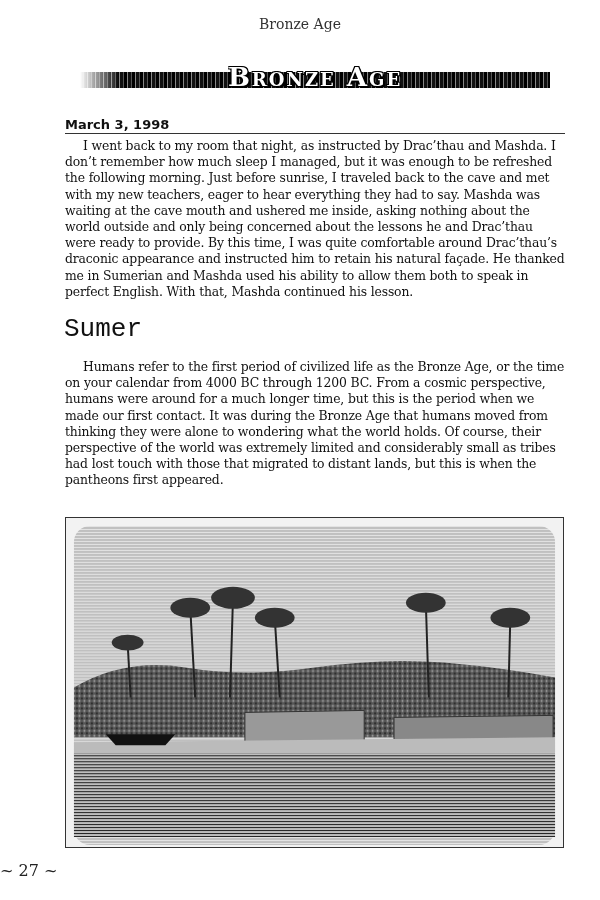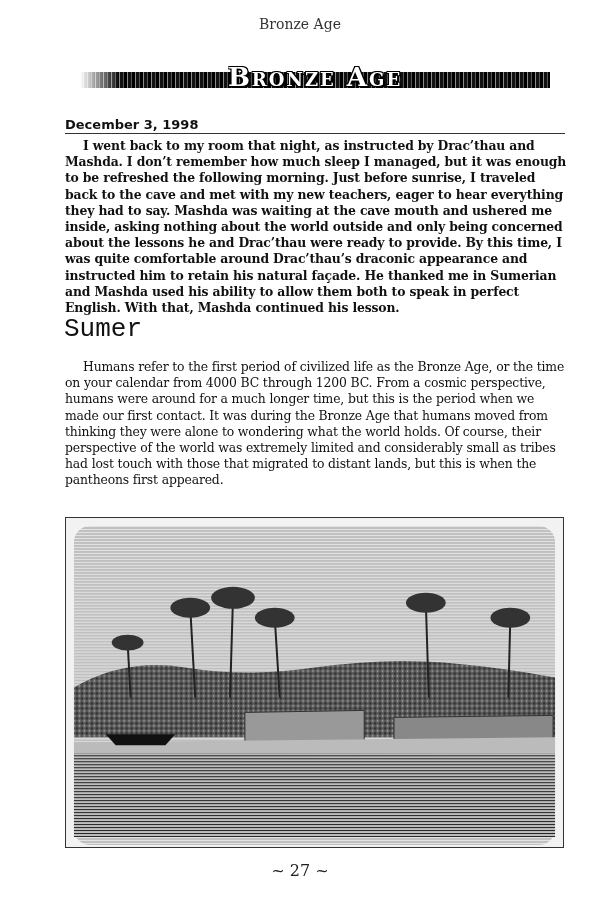--- a/index.html
+++ b/index.html
@@ -8,38 +8,38 @@
   .banner { position: absolute; top: 62px; left: 80px; width: 470px; height: 32px; }
   .banner .bar { position: absolute; left: 0; top: 10px; width: 470px; height: 16px;
     background: repeating-linear-gradient(90deg, #111 0 3px, #555 3px 4px, #000 4px 7px, #888 7px 8px); }
   .banner .bar::before { content: ""; position: absolute; left: 0; top: 0; width: 40px; height: 16px;
     background: linear-gradient(90deg, #fff, rgba(255,255,255,0)); }
   .banner .title { position: absolute; left: 130px; top: 0; width: 210px; text-align: center;
     font-family: "DejaVu Serif", serif; font-weight: bold; font-size: 26px; letter-spacing: 2px; color: #fff;
     text-shadow: -1px -1px 0 #000, 1px -1px 0 #000, -1px 1px 0 #000, 1px 1px 0 #000, 2px 2px 0 #000; font-variant: small-caps; }
   .date-heading { position: absolute; top: 117px; left: 65px; width: 500px; font-family: "DejaVu Sans", sans-serif; font-weight: bold; font-size: 13px; border-bottom: 1.5px solid #333; padding-bottom: 1px; }
   .para { position: absolute; left: 65px; width: 502px; font-size: 12.4px; line-height: 16.2px; text-indent: 18px; letter-spacing: -0.15px; }
-  .para1 { top: 138px; font-weight: bold; }
+  .para1 { top: 138px; }
   .section-heading { position: absolute; top: 314px; left: 64px; font-size: 26px; font-weight: normal; margin: 0; font-family: Liberation Mono, monospace; }
   .para2 { top: 359px; }
   .figure { position: absolute; top: 517px; left: 65px; width: 499px; height: 331px; border: 1.5px solid #333; box-sizing: border-box; background: #eee; overflow: hidden; }
   .figure svg { display: block; width: 100%; height: 100%; }
-  .page-number { position: absolute; top: 861px; left: 0; width: 600px; text-align: center; font-size: 16px; color: #222; }
+  .page-number { position: absolute; top: 861px; left: 0; width: 600px; font-size: 16px; color: #222; }
 </style>
 </head>
 <body>
 
 <div class="running-head">Bronze Age</div>
 
 <div class="banner">
   <div class="bar"></div>
   <div class="title">Bronze Age</div>
 </div>
 
-<div class="date-heading">December 3, 1998</div>
+<div class="date-heading">March 3, 1998</div>
 
 <div class="para para1">I went back to my room that night, as instructed by Drac’thau and Mashda. I don’t remember how much sleep I managed, but it was enough to be refreshed the following morning. Just before sunrise, I traveled back to the cave and met with my new teachers, eager to hear everything they had to say. Mashda was waiting at the cave mouth and ushered me inside, asking nothing about the world outside and only being concerned about the lessons he and Drac’thau were ready to provide. By this time, I was quite comfortable around Drac’thau’s draconic appearance and instructed him to retain his natural façade. He thanked me in Sumerian and Mashda used his ability to allow them both to speak in perfect English. With that, Mashda continued his lesson.</div>
 
 <h2 class="section-heading">Sumer</h2>
 
 <div class="para para2">Humans refer to the first period of civilized life as the Bronze Age, or the time on your calendar from 4000 BC through 1200 BC. From a cosmic perspective, humans were around for a much longer time, but this is the period when we made our first contact. It was during the Bronze Age that humans moved from thinking they were alone to wondering what the world holds. Of course, their perspective of the world was extremely limited and considerably small as tribes had lost touch with those that migrated to distant lands, but this is when the pantheons first appeared.</div>
 
 <div class="figure">
   <svg viewBox="0 0 500 330" preserveAspectRatio="none">
     <defs>

